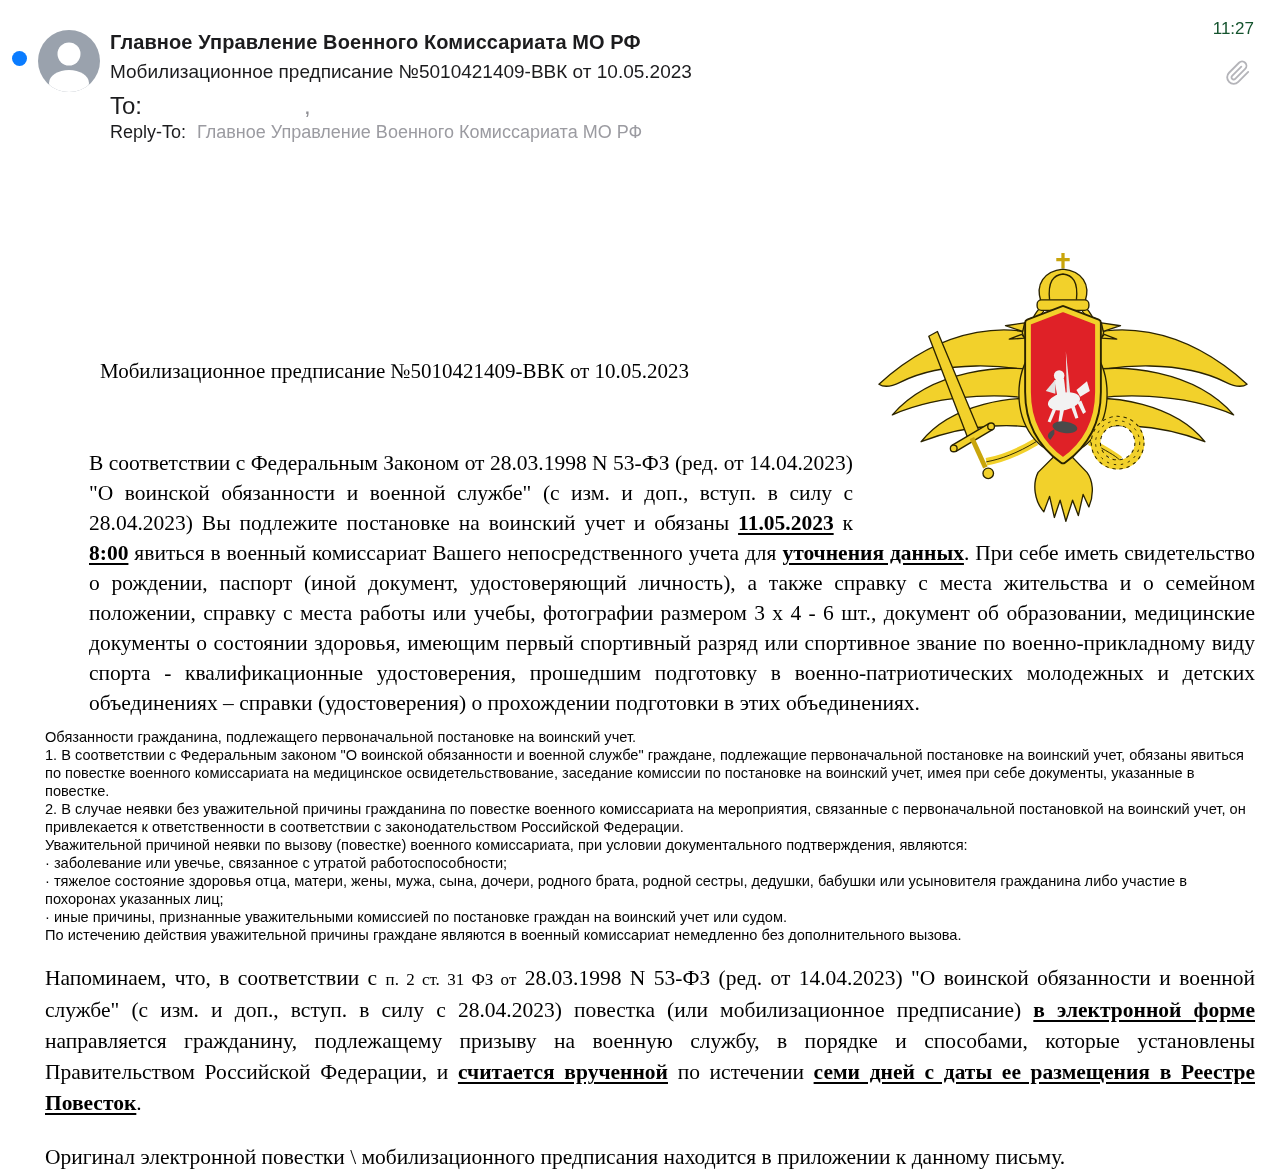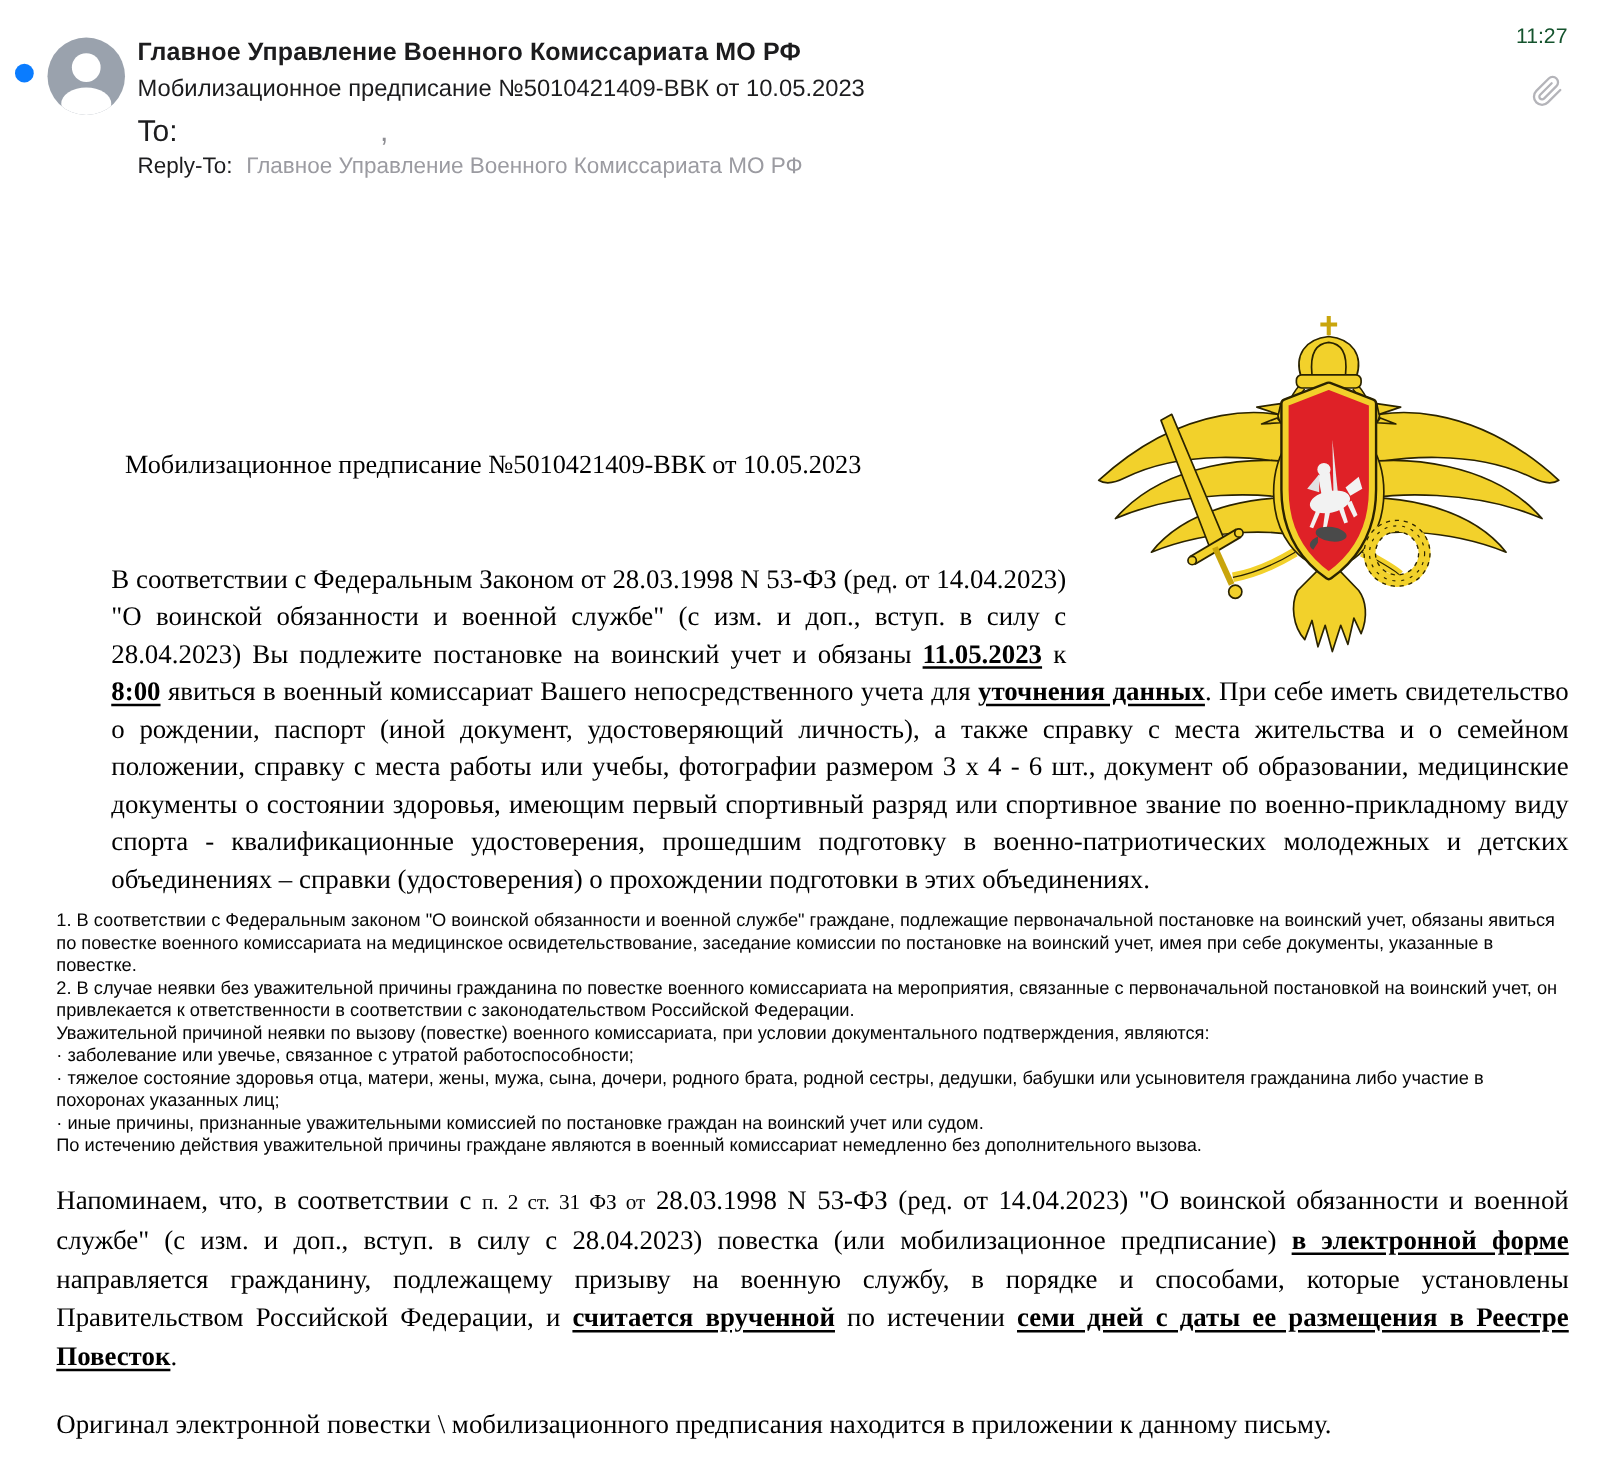--- a/index.html
+++ b/index.html
@@ -161,20 +161,21 @@
         </g>
       </g>
     </svg>
   </div>
 
   <div class="doc-title">Мобилизационное предписание №5010421409-ВВК от 10.05.2023</div>
 
   <div class="para-main"><span>В соответствии с Федеральным Законом от 28.03.1998 N 53-ФЗ (ред. от 14.04.2023)  "О воинской обязанности и военной службе" (с изм. и доп., вступ. в силу с 28.04.2023) Вы подлежите постановке на воинский учет и обязаны </span><span class="seg-bu">11.05.2023</span><span> к </span><span class="seg-bu">8:00</span><span> явиться в военный комиссариат Вашего непосредственного учета для </span><span class="seg-bu">уточнения данных</span><span>. При себе иметь свидетельство о рождении, паспорт (иной документ, удостоверяющий личность), а также справку с места жительства и о семейном положении, справку с места работы или учебы, фотографии размером 3 х 4 - 6 шт., документ об образовании, медицинские документы о состоянии здоровья, имеющим первый спортивный разряд или спортивное звание по военно-прикладному виду спорта - квалификационные удостоверения, прошедшим подготовку в военно-патриотических молодежных и детских объединениях – справки (удостоверения) о прохождении подготовки в этих объединениях.</span></div>
 
   <div class="fine-print">
+      <div>Обязанности гражданина, подлежащего первоначальной постановке на воинский учет.</div>
       <div>1. В соответствии с Федеральным законом "О воинской обязанности и военной службе" граждане, подлежащие первоначальной постановке на воинский учет, обязаны явиться по повестке военного комиссариата на медицинское освидетельствование, заседание комиссии по постановке на воинский учет, имея при себе документы, указанные в повестке.</div>
       <div>2. В случае неявки без уважительной причины гражданина по повестке военного комиссариата на мероприятия, связанные с первоначальной постановкой на воинский учет, он привлекается к ответственности в соответствии с законодательством Российской Федерации.</div>
       <div>Уважительной причиной неявки по вызову (повестке) военного комиссариата, при условии документального подтверждения, являются:</div>
       <div>· заболевание или увечье, связанное с утратой работоспособности;</div>
       <div>· тяжелое состояние здоровья отца, матери, жены, мужа, сына, дочери, родного брата, родной сестры, дедушки, бабушки или усыновителя гражданина либо участие в похоронах указанных лиц;</div>
       <div>· иные причины, признанные уважительными комиссией по постановке граждан на воинский учет или судом.</div>
       <div>По истечению действия уважительной причины граждане являются в военный комиссариат немедленно без дополнительного вызова.</div>
     </div>
 
   <div class="para-reminder"><span>Напоминаем, что, в соответствии с </span><span class="seg-small">п. 2 ст. 31 ФЗ от</span><span> 28.03.1998 N 53-ФЗ (ред. от 14.04.2023)  "О воинской обязанности и военной службе" (с изм. и доп., вступ. в силу с 28.04.2023) повестка (или мобилизационное предписание) </span><span class="seg-bu">в электронной форме</span><span> направляется гражданину, подлежащему призыву на военную службу, в порядке и способами, которые установлены Правительством Российской Федерации, и </span><span class="seg-bu">считается врученной</span><span> по истечении </span><span class="seg-bu">семи дней с даты ее размещения в Реестре Повесток</span><span>.</span></div>

